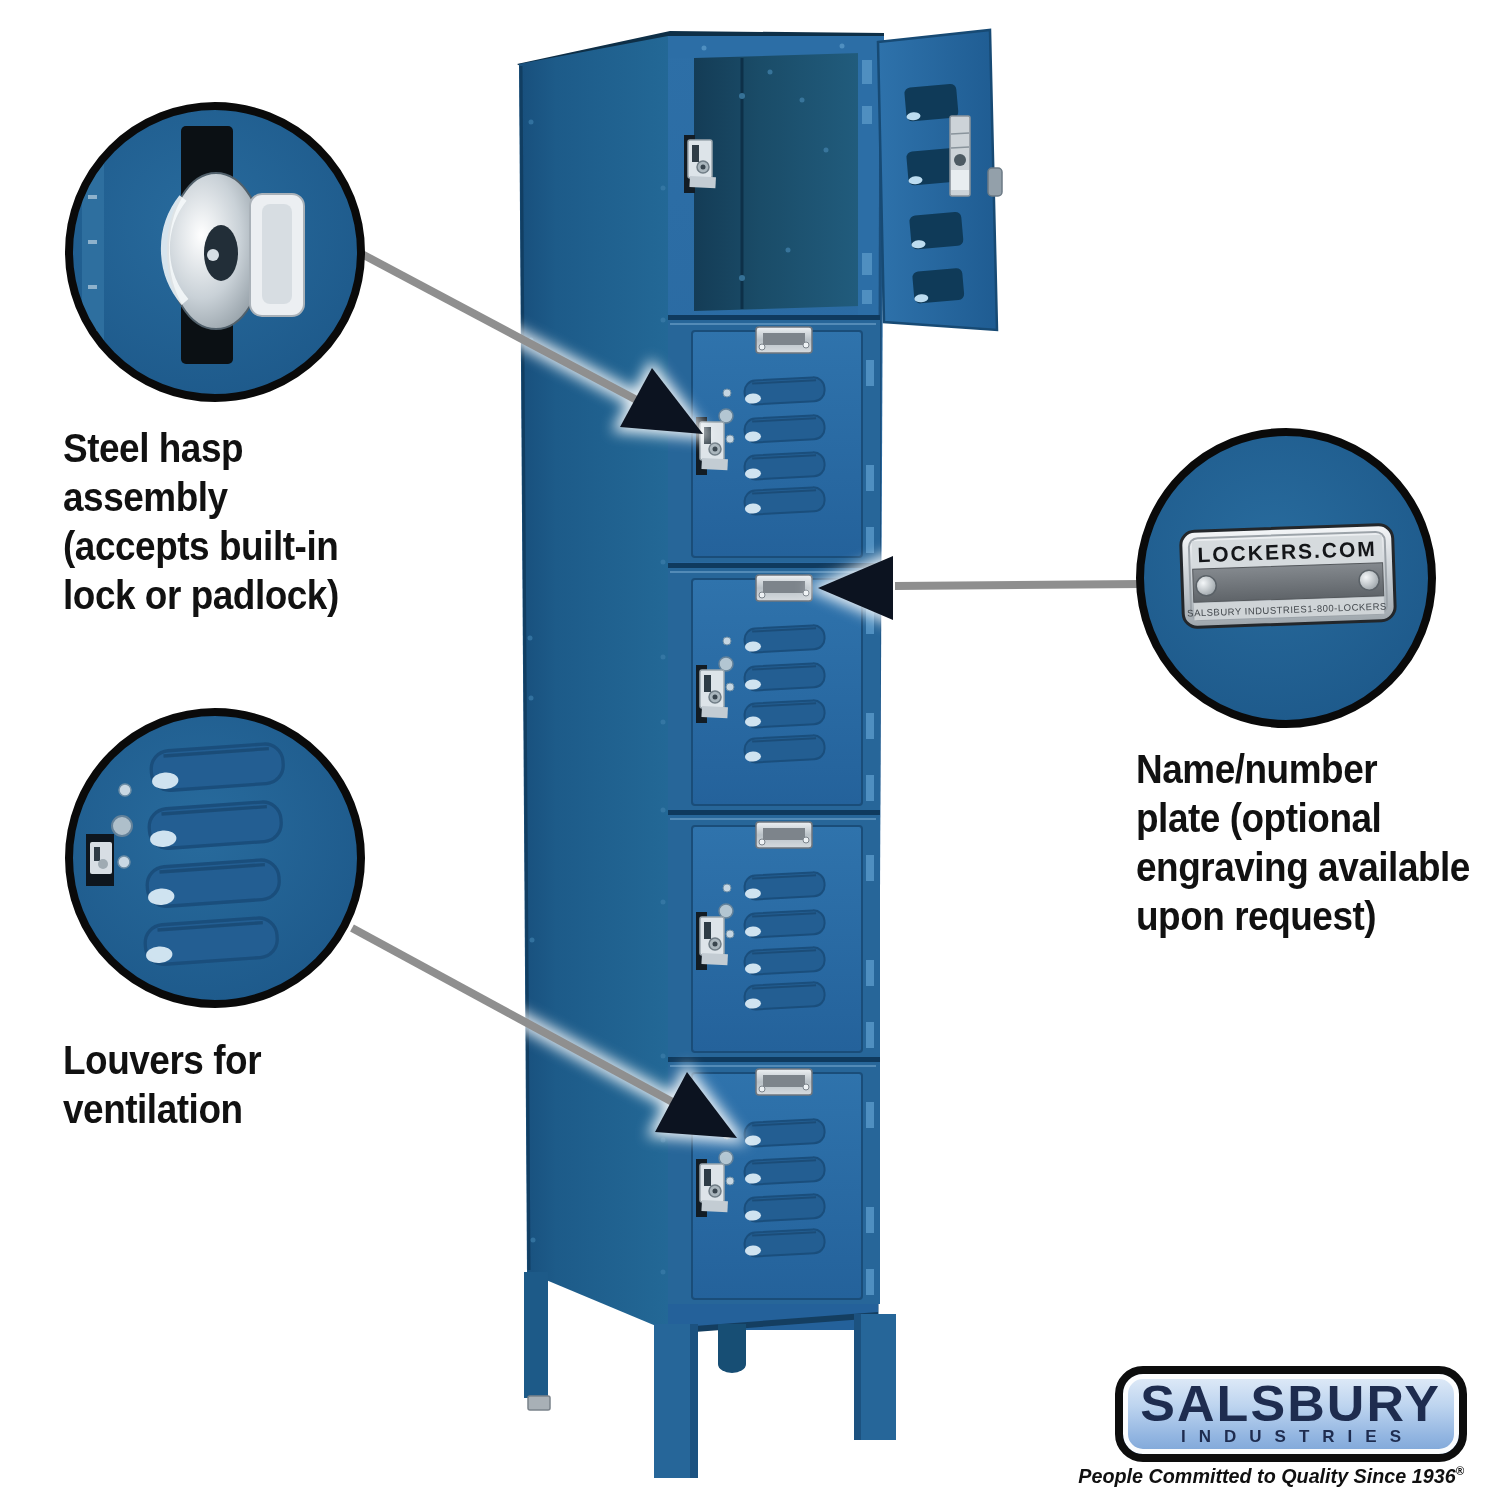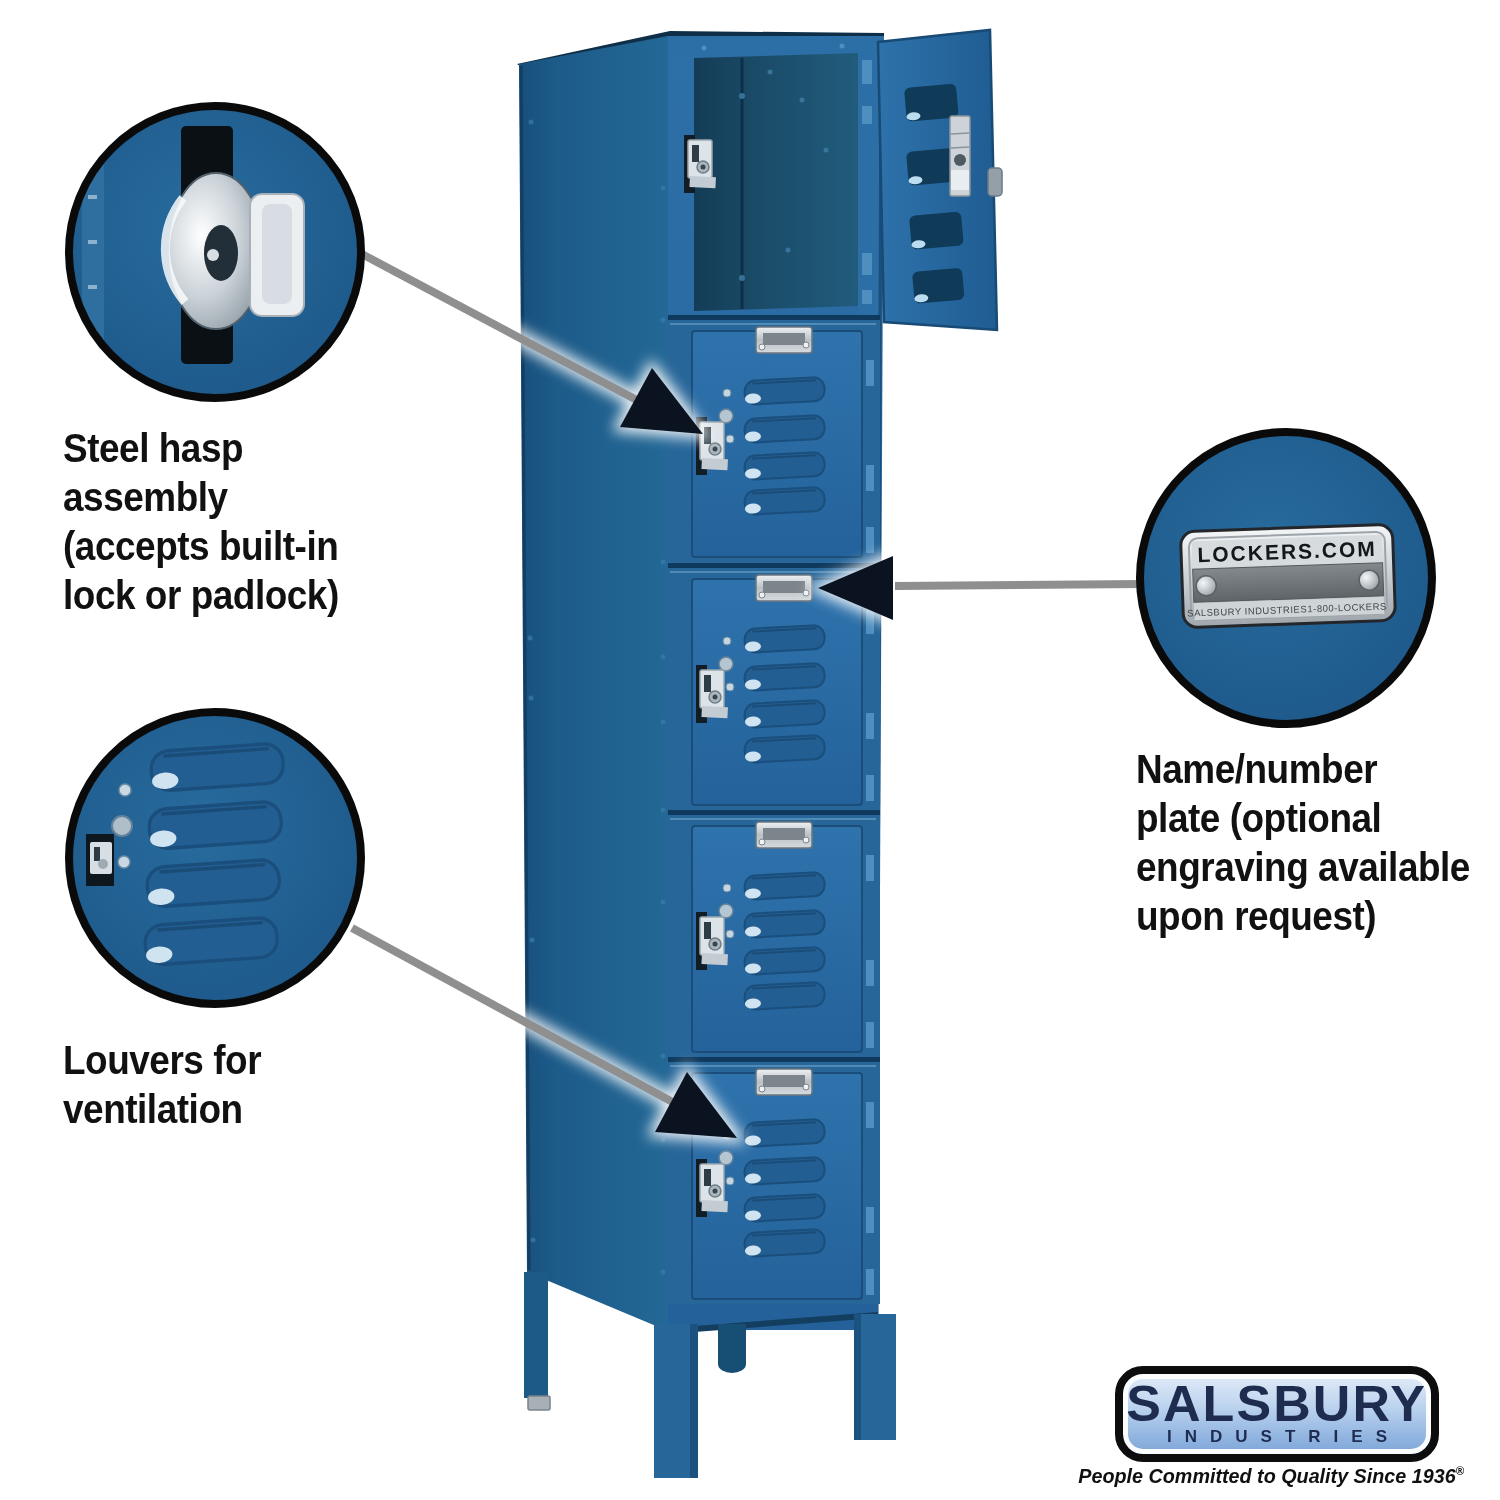--- a/index.html
+++ b/index.html
@@ -10,21 +10,21 @@
   #locker-svg{position:absolute;left:0;top:0;}
   .caption{
     position:absolute;color:#111111;font-weight:bold;font-size:41px;line-height:49px;
     transform:scaleX(.9);transform-origin:left top;letter-spacing:-.5px;white-space:nowrap;
   }
   .caption div{white-space:nowrap;}
   #caption-hasp{left:63px;top:424px;}
   #caption-louvers{left:63px;top:1036px;}
   #caption-plate{left:1136px;top:745px;}
   #salsbury-logo{
-    position:absolute;left:1115px;top:1366px;width:324px;height:96px;box-sizing:border-box;
+    position:absolute;left:1115px;top:1366px;width:352px;height:96px;box-sizing:border-box;
     border:8px solid #0d0d0d;border-radius:28px;
     background:linear-gradient(180deg,#e2ecf8 0%,#bdd4ef 40%,#92b5e1 78%,#7ea6d8 100%);
     box-shadow:inset 0 0 0 5px rgba(255,255,255,.95);
     display:flex;flex-direction:column;align-items:center;justify-content:center;
   }
   #logo-wordmark{
     font-size:50px;font-weight:bold;color:#1e2c4f;letter-spacing:2px;line-height:44px;
     transform:scaleX(1.04);transform-origin:center;
   }
   #logo-industries{

